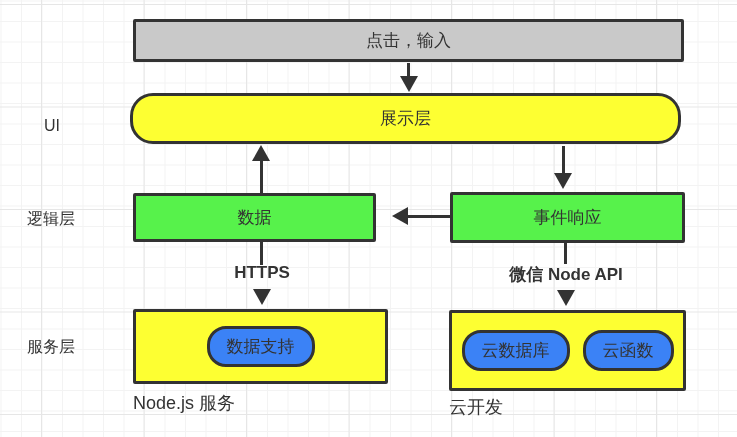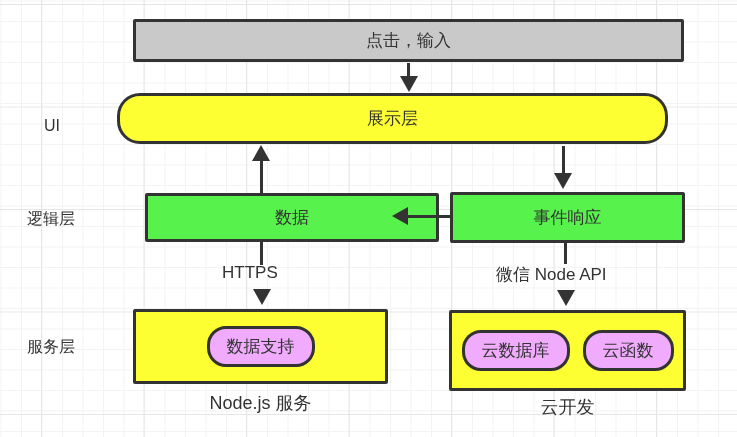--- a/index.html
+++ b/index.html
@@ -23,49 +23,49 @@
     position:absolute;box-sizing:border-box;
     border:3px solid #333333;border-radius:2px;
     display:flex;align-items:center;justify-content:center;
     font-size:17px;white-space:nowrap;
   }
   .fill-gray{background:#c9c9c9;}
   .fill-yellow{background:#fdff32;}
   .fill-green{background:#57f24b;}
   .pill{
     box-sizing:border-box;border:3px solid #333333;border-radius:19px;
-    background:#f0abfc;font-size:17px;white-space:nowrap;
+    background:#3b82f6;font-size:17px;white-space:nowrap;
     padding:6px 17px;display:flex;align-items:center;justify-content:center;
   }
   .pill-row{gap:13px;}
-  .caption{position:absolute;font-size:18px;text-align:center;white-space:nowrap;}
-  .edge-label{position:absolute;font-size:17px;white-space:nowrap;}
+  .caption{position:absolute;font-size:18px;text-align:left;white-space:nowrap;}
+  .edge-label{position:absolute;font-size:17px;text-align:center;white-space:nowrap;font-weight:bold;}
   .line{position:absolute;background:#333333;}
   .tri-down{position:absolute;width:0;height:0;border-left:9px solid transparent;border-right:9px solid transparent;border-top:16px solid #333333;}
   .tri-up{position:absolute;width:0;height:0;border-left:9px solid transparent;border-right:9px solid transparent;border-bottom:16px solid #333333;}
   .tri-left{position:absolute;width:0;height:0;border-top:9px solid transparent;border-bottom:9px solid transparent;border-right:16px solid #333333;}
 </style>
 </head>
 <body>
 
 <div class="canvas">
 
   <div class="row-label" style="left:44px;top:117px;">UI</div>
   <div class="row-label" style="left:27px;top:209px;">逻辑层</div>
   <div class="row-label" style="left:27px;top:337px;">服务层</div>
 
   <div class="box fill-gray" style="left:133px;top:19px;width:551px;height:43px;">
     <span>点击，输入</span>
   </div>
 
-  <div class="box fill-yellow" style="left:117px;top:93px;width:551px;height:51px;border-radius:23px;">
+  <div class="box fill-yellow" style="left:130px;top:93px;width:551px;height:51px;border-radius:23px;">
     <span>展示层</span>
   </div>
 
-  <div class="box fill-green" style="left:145px;top:193px;width:294px;height:49px;">
+  <div class="box fill-green" style="left:133px;top:193px;width:243px;height:49px;">
     <span>数据</span>
   </div>
 
   <div class="box fill-green" style="left:450px;top:192px;width:235px;height:51px;font-family:Liberation Serif, serif;">
     <span>事件响应</span>
   </div>
 
   <div class="box fill-yellow" style="left:133px;top:309px;width:255px;height:75px;">
     <div class="pill">
       <span>数据支持</span>

